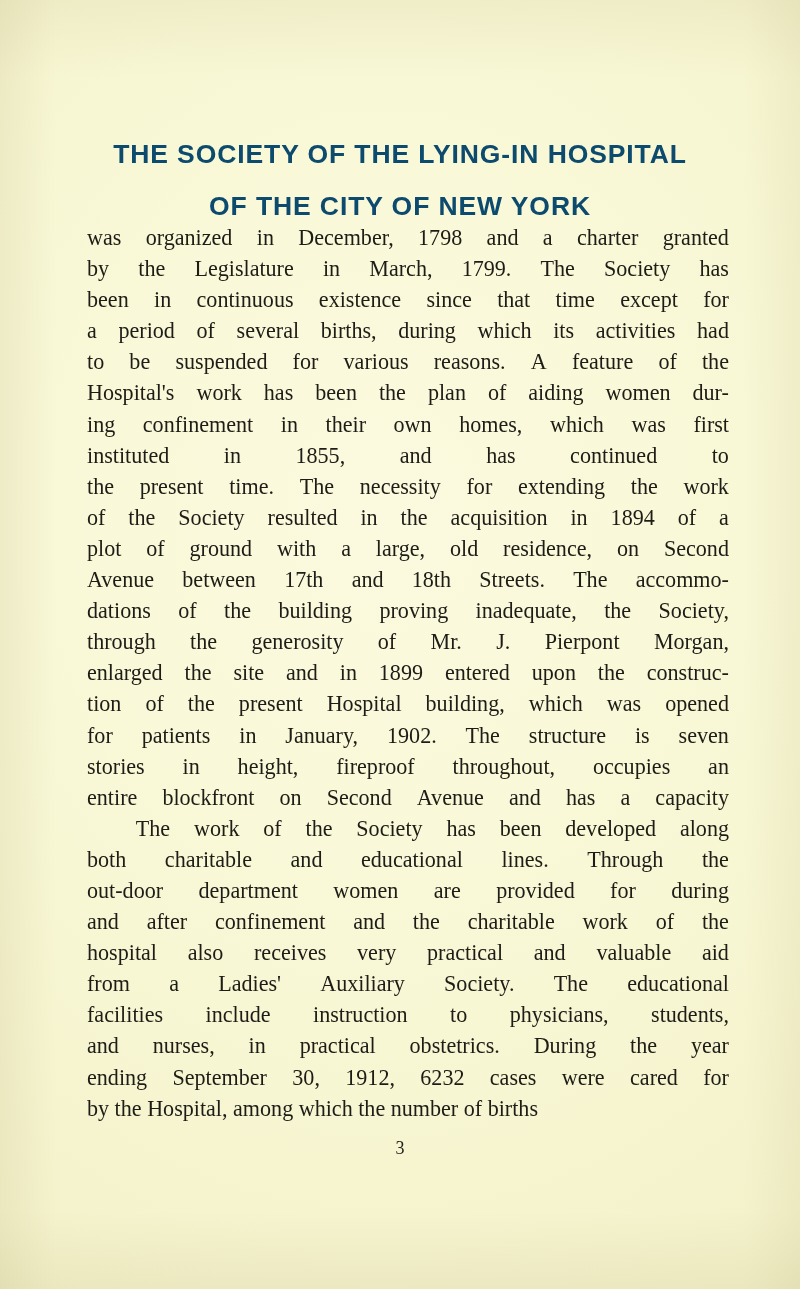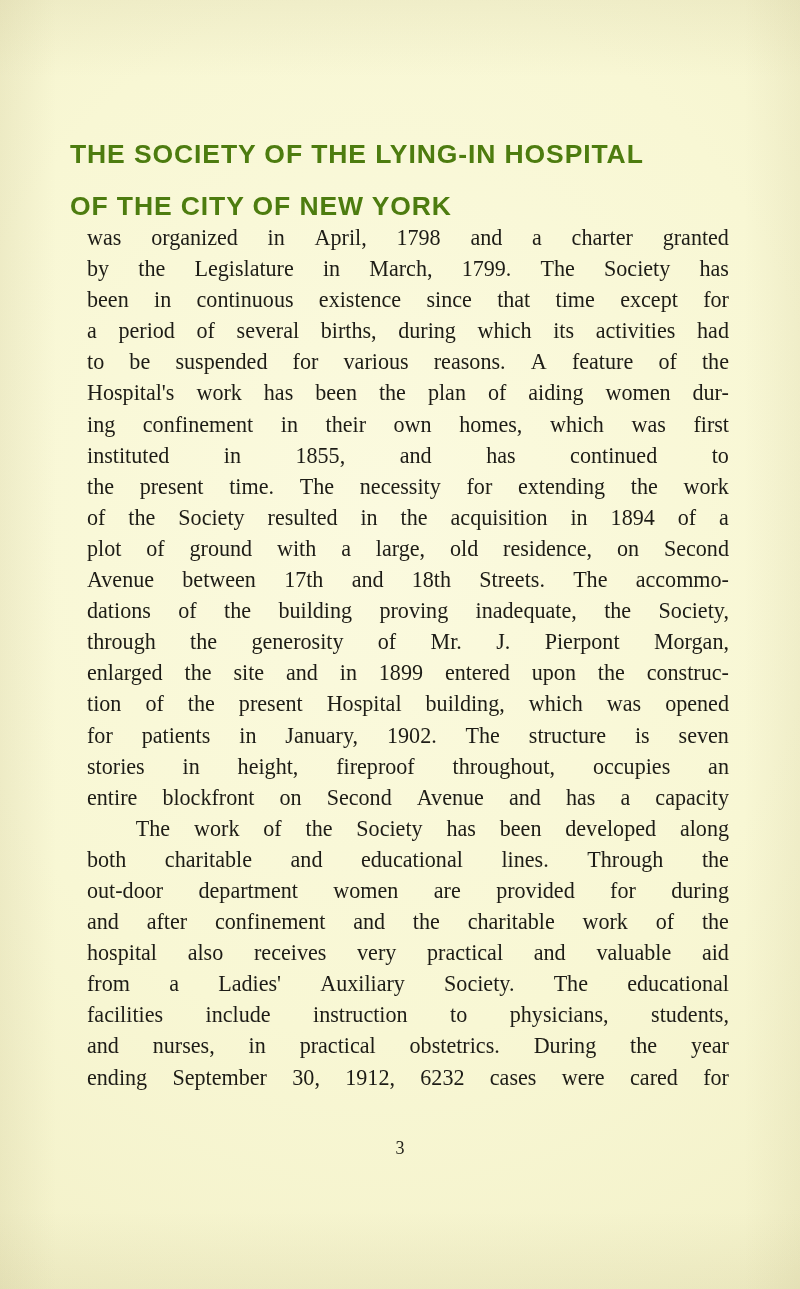--- a/index.html
+++ b/index.html
@@ -40,25 +40,26 @@
     position: absolute;
     inset: 0;
   }
 
   
   .heading {
     position: absolute;
     left: 70px;
     top: 136px;
     width: 660px;
+    text-align: center;
     font-family: "Liberation Sans Narrow", "Liberation Sans", "DejaVu Sans", sans-serif;
     font-weight: bold;
     font-size: 26.5px;
     letter-spacing: .4px;
-    color: #4d7c0f;
+    color: #0c4a6e;
     line-height: 36px;
   }
   .heading .line1 {
     display: block;
     font-size: 26.5px;
     letter-spacing: .9px;
     transform: scaleX(1.0);
   }
   .heading .line2 {
     display: block;
@@ -120,21 +121,21 @@
     <span class="line1">THE SOCIETY OF THE LYING-IN HOSPITAL</span>
     <span class="line2">OF THE CITY OF NEW YORK</span>
   </div>
 
   <div class="body-text">
       <p class="para">
         <span class="line j">
           <span>was</span>
           <span>organized</span>
           <span>in</span>
-          <span>April,</span>
+          <span>December,</span>
           <span>1798</span>
           <span>and</span>
           <span>a</span>
           <span>charter</span>
           <span>granted</span>
         </span>
         <span class="line j">
           <span>by</span>
           <span>the</span>
           <span>Legislature</span>
@@ -416,18 +417,19 @@
           <span>ending</span>
           <span>September</span>
           <span>30,</span>
           <span>1912,</span>
           <span>6232</span>
           <span>cases</span>
           <span>were</span>
           <span>cared</span>
           <span>for</span>
         </span>
+        <span class="line">by the Hospital, among which the number of births</span>
       </p>
     </div>
 
   <div class="folio">3</div>
 
 </div>
 
 </body></html>

